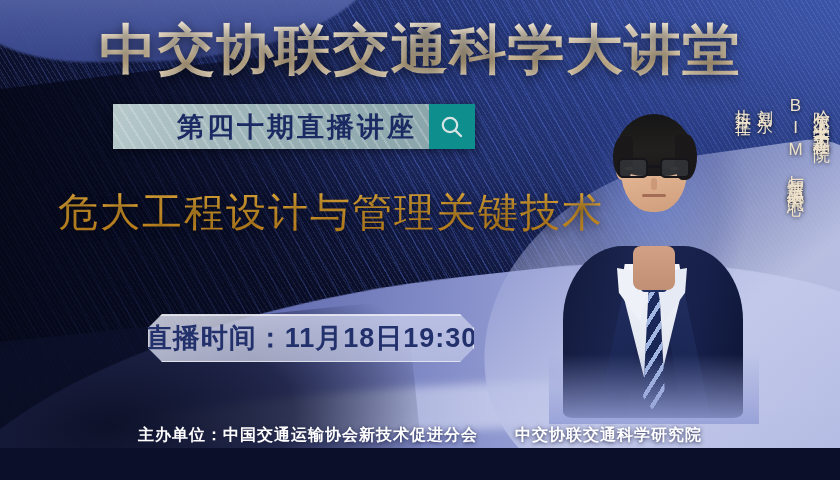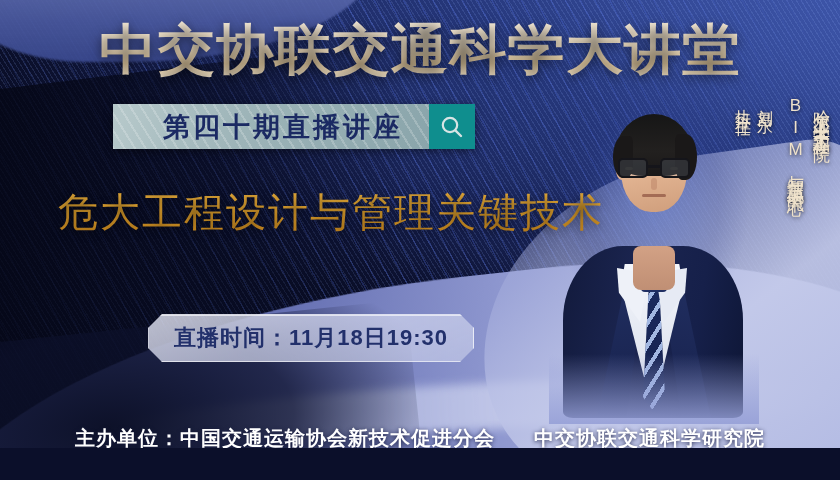--- a/index.html
+++ b/index.html
@@ -147,21 +147,21 @@
     box-shadow:0 2px 8px rgba(0,0,0,.45);
   }
   .subbar .fill{
     position:relative;
     flex:1 1 auto;
     background:#8fa9ae;
     background-image:
       repeating-linear-gradient(58deg, rgba(255,255,255,.20) 0px, rgba(255,255,255,.20) 2px, rgba(255,255,255,0) 2px, rgba(255,255,255,0) 9px),
       linear-gradient(105deg,#b7c9cb 0%,#9db4b8 42%,#8aa5ab 100%);
     display:flex; align-items:center; justify-content:flex-end;
-    padding-right:26px;
+    padding-right:12px;
   }
   .subbar .fill span{
     font-size:27px;
     font-weight:bold;
     color:#1b2a63;
     letter-spacing:3px;
     white-space:nowrap;
   }
   .subbar .searchbox{
     flex:0 0 46px;
@@ -193,32 +193,32 @@
     width:326px; height:48px;
     display:flex; align-items:center; justify-content:center;
     background:linear-gradient(160deg, rgba(232,234,248,.80) 0%, rgba(214,218,240,.72) 45%, rgba(196,202,232,.68) 100%);
     border:1px solid rgba(255,255,255,.55);
     box-shadow:0 3px 12px rgba(0,0,0,.45), inset 0 1px 0 rgba(255,255,255,.6);
     -webkit-clip-path:polygon(14px 0, calc(100% - 14px) 0, 100% 14px, 100% calc(100% - 14px), calc(100% - 14px) 100%, 14px 100%, 0 calc(100% - 14px), 0 14px);
             clip-path:polygon(14px 0, calc(100% - 14px) 0, 100% 14px, 100% calc(100% - 14px), calc(100% - 14px) 100%, 14px 100%, 0 calc(100% - 14px), 0 14px);
     z-index:20;
   }
   .timepill span{
-    font-size:22px;
+    font-size:27px;
     font-weight:bold;
     color:#22306b;
     letter-spacing:1px;
     white-space:nowrap;
   }
 
   
   .footer{
     position:absolute; left:0; right:0; top:425px;
     text-align:center;
-    font-size:20px;
+    font-size:16px;
     font-weight:bold;
     color:#ffffff;
     letter-spacing:1px;
     white-space:nowrap;
     text-shadow:0 1px 4px rgba(20,24,60,.85);
     z-index:25;
   }
   .footer .gap{ display:inline-block; width:26px; }
 
   

